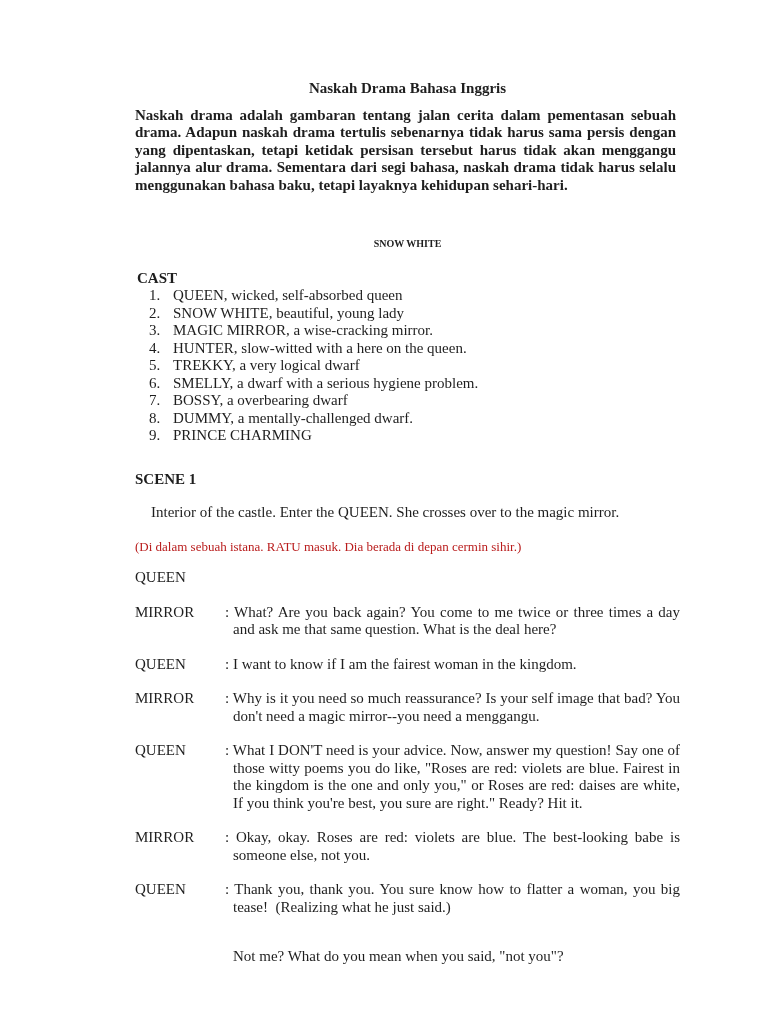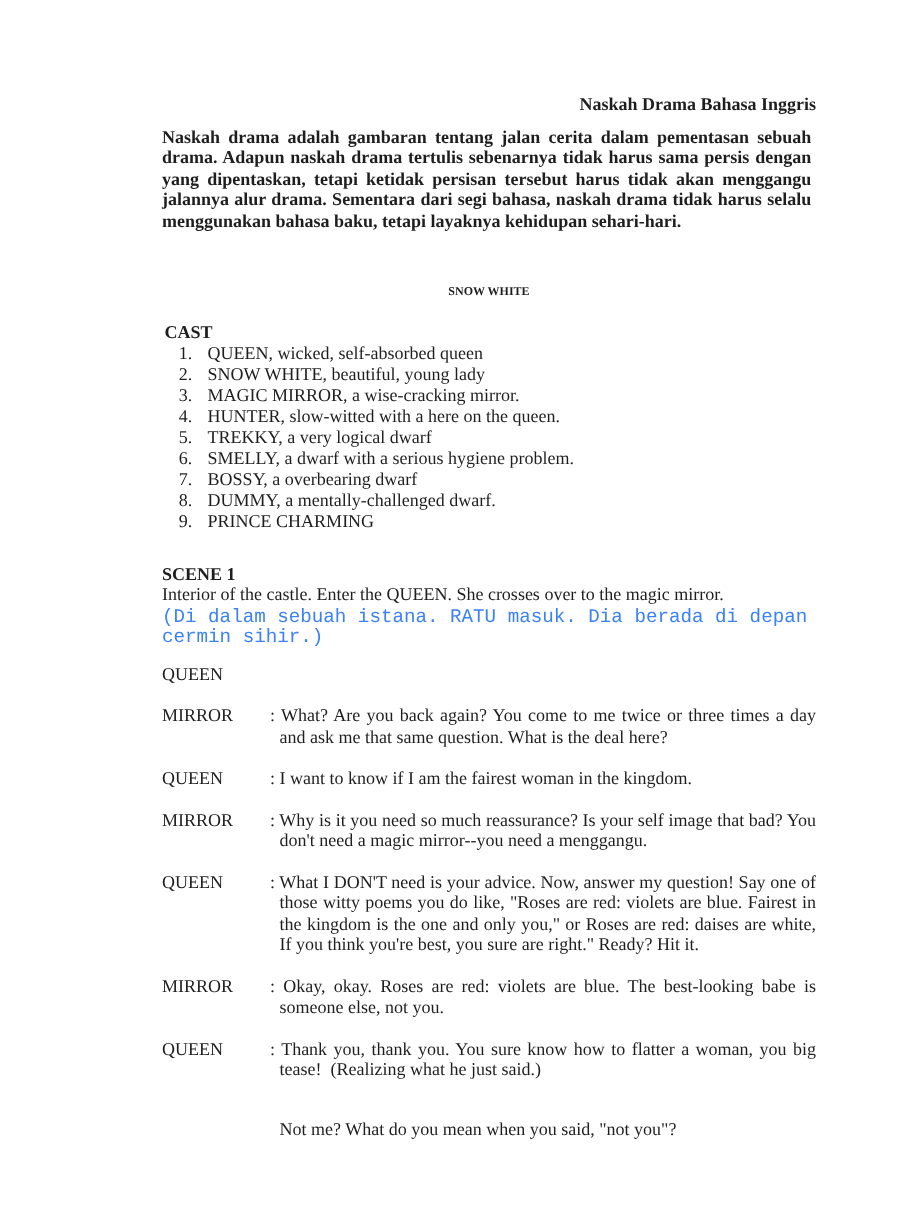--- a/index.html
+++ b/index.html
@@ -13,21 +13,21 @@
     padding: 80px 88px 0 135px;
     color: #1e1e1e;
     font-family: "Liberation Serif", serif;
     font-size: 15px;
     line-height: 17.5px;
     overflow: hidden;
   }
   .doc-title {
     font-size: 15px;
     font-weight: bold;
-    text-align: right;
+    text-align: center;
     margin: 0 0 9px 0;
   }
   .intro {
     text-align: justify;
     margin: 0 4px 41px 0;
     font-weight: bold;
   }
   .play-title {
     font-size: 10px;
     font-weight: bold;
@@ -39,27 +39,27 @@
     margin: 0 0 0 2px;
   }
   .cast-list { margin: 0; }
   .cast-row { display: flex; padding-left: 14px; }
   .cast-num { width: 24px; flex: none; }
   .cast-desc { flex: 1; }
   .scene-heading {
     font-weight: bold;
     margin: 26px 0 0 0;
   }
-  .direction-en { margin: 0; }
+  .direction-en { margin: 16px; }
   .direction-id {
-    font-family: Liberation Mono, monospace;
-    font-size: 16px;
+    font-family: Liberation Serif, serif;
+    font-size: 13px;
     line-height: 17.5px;
     margin: 0;
-    color: #3b82f6;
+    color: #b91c1c;
   }
   .dialogue { display: flex; margin-top: 17px; }
   .dialogue.first { margin-top: 14px; }
   .speaker { width: 90px; flex: none; }
   .dlg-body { flex: 1; padding-left: 8px; }
   .dlg-p1 { text-indent: -8px; text-align: justify; }
   .dlg-p2 { text-align: justify; margin-top: 32px; }
 </style>
 </head>
 <body>

